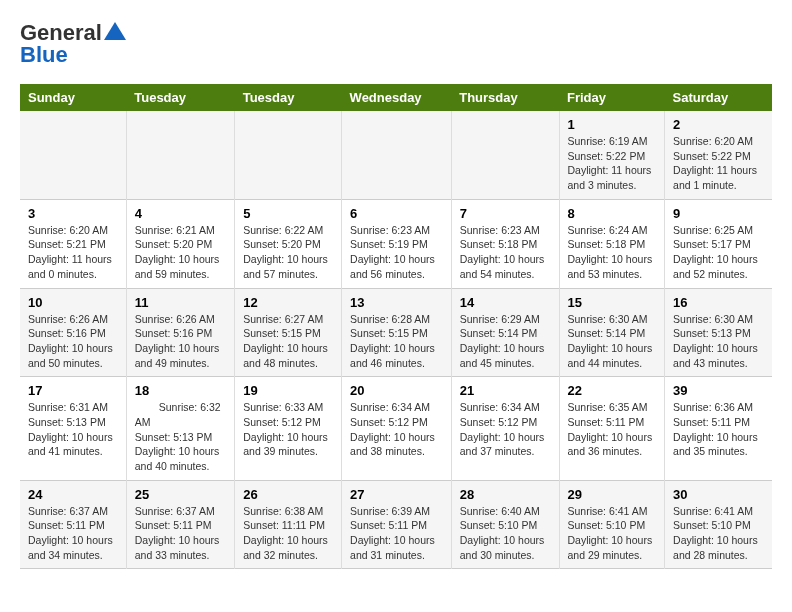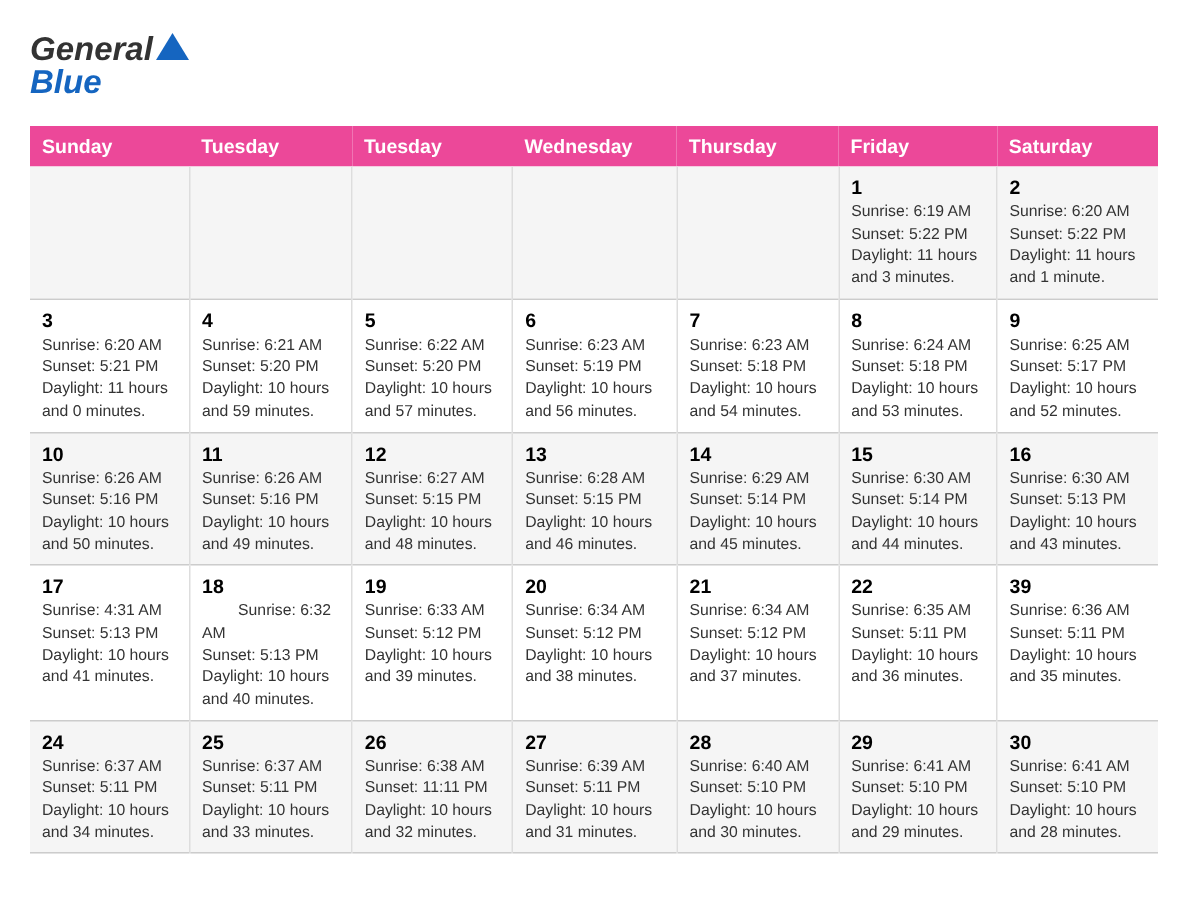--- a/index.html
+++ b/index.html
@@ -8,21 +8,20 @@
       background: #fff;
       width: 792px;
       min-height: 612px;
       padding: 20px;
     }
     .header-section {
       display: flex;
       justify-content: space-between;
       align-items: flex-start;
       margin-bottom: 16px;
-      font-style: italic;
     }
     .logo {
       display: flex;
       flex-direction: column;
       align-items: flex-start;
     }
     .title-section {
       text-align: right;
     }
     .month-title {
@@ -33,21 +32,21 @@
     .location-title {
       font-size: 16px;
       color: #555;
     }
     table {
       width: 100%;
       border-collapse: collapse;
       font-size: 11px;
     }
     thead tr {
-      background-color: #ec4899;
+      background-color: #4d7c0f;
       color: #fff;
     }
     thead th {
       padding: 6px 8px;
       text-align: left;
       font-size: 13px;
       font-weight: bold;
     }
     tbody tr {
       border-bottom: 1px solid #ccc;
@@ -158,21 +157,21 @@
 Sunset: 5:14 PM
 Daylight: 10 hours and 45 minutes.</span></td>
         <td><span class="day-number">15</span><span class="day-info" style="white-space: pre-line;">Sunrise: 6:30 AM
 Sunset: 5:14 PM
 Daylight: 10 hours and 44 minutes.</span></td>
         <td><span class="day-number">16</span><span class="day-info" style="white-space: pre-line;">Sunrise: 6:30 AM
 Sunset: 5:13 PM
 Daylight: 10 hours and 43 minutes.</span></td>
       </tr>
       <tr>
-        <td><span class="day-number">17</span><span class="day-info" style="white-space: pre-line;">Sunrise: 4:31 AM
+        <td><span class="day-number">17</span><span class="day-info" style="white-space: pre-line;">Sunrise: 6:31 AM
 Sunset: 5:13 PM
 Daylight: 10 hours and 41 minutes.</span></td>
         <td><span class="day-number">18</span><span class="day-info" style="white-space: pre-line; margin-left: 24px;">Sunrise: 6:32 AM
 Sunset: 5:13 PM
 Daylight: 10 hours and 40 minutes.</span></td>
         <td><span class="day-number">19</span><span class="day-info" style="white-space: pre-line;">Sunrise: 6:33 AM
 Sunset: 5:12 PM
 Daylight: 10 hours and 39 minutes.</span></td>
         <td><span class="day-number">20</span><span class="day-info" style="white-space: pre-line;">Sunrise: 6:34 AM
 Sunset: 5:12 PM

